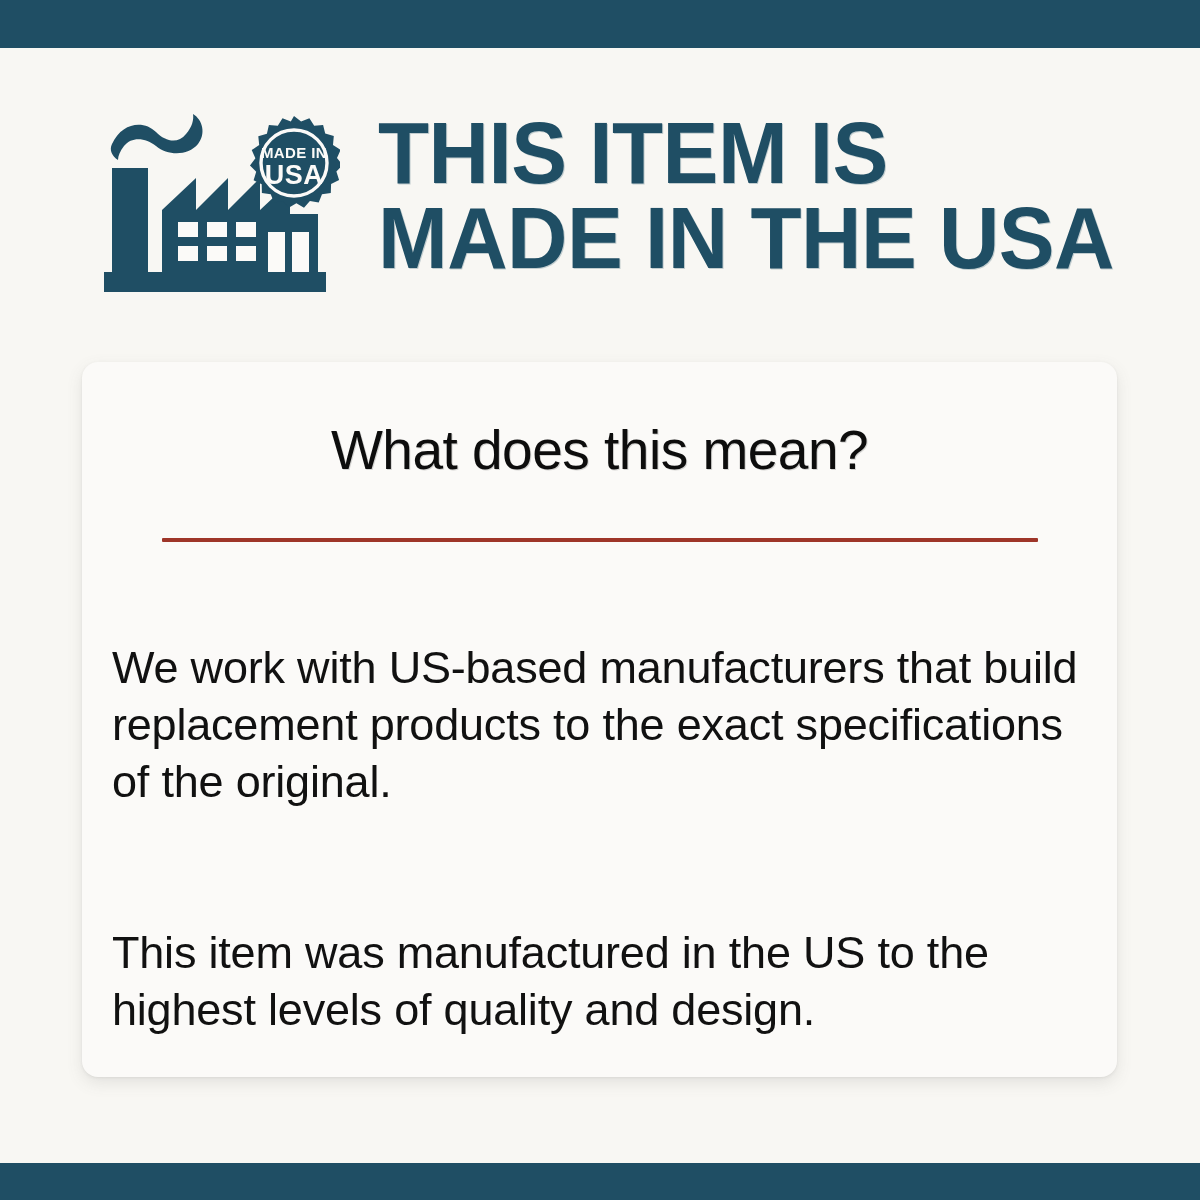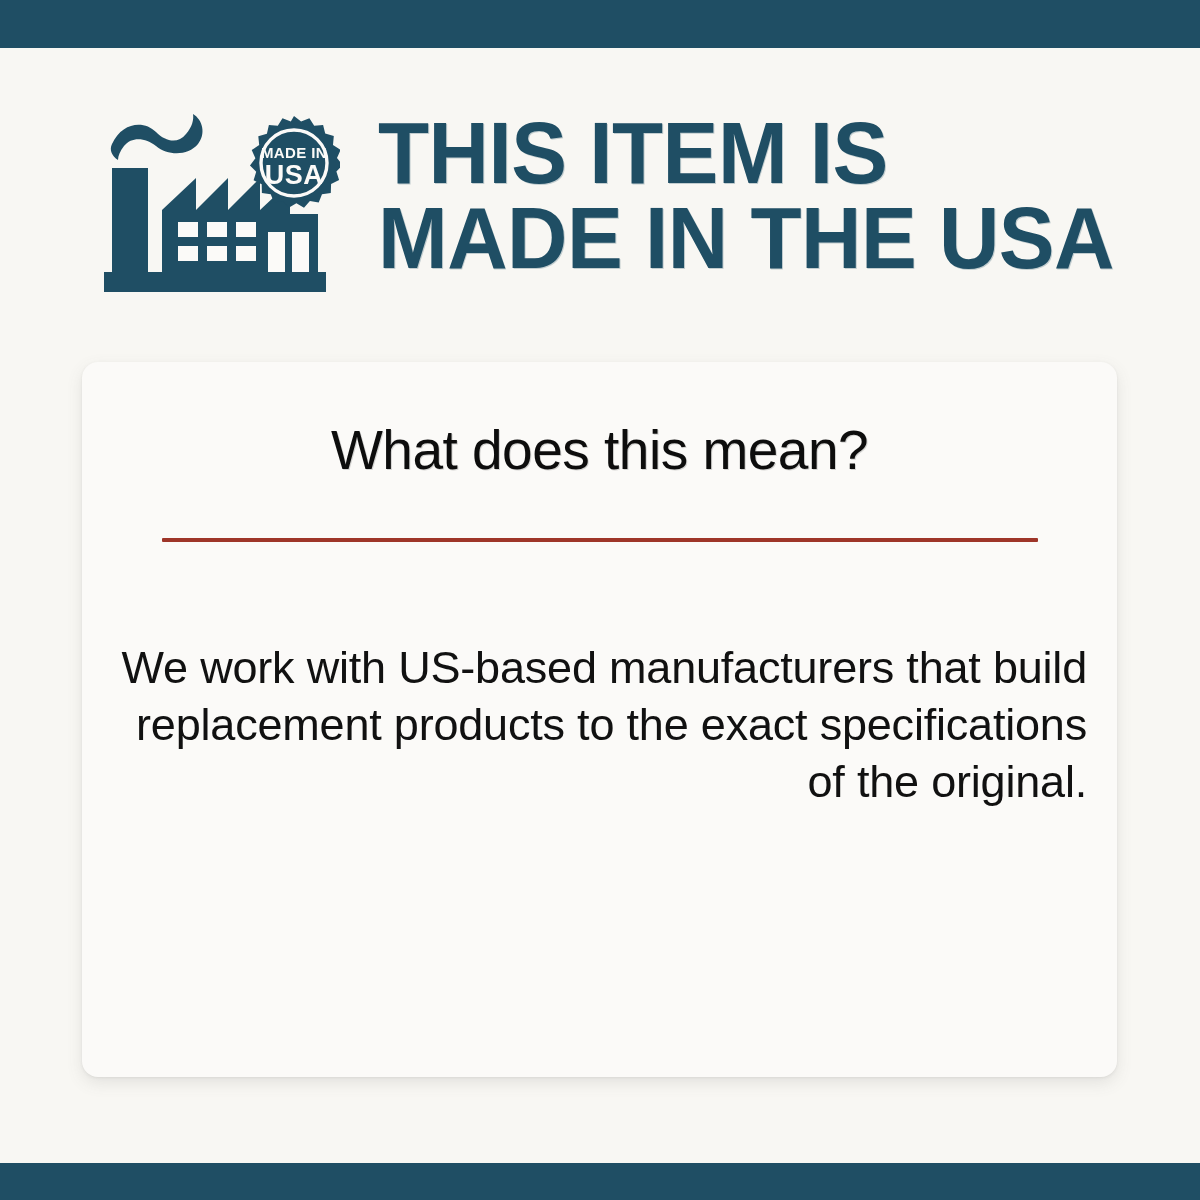--- a/index.html
+++ b/index.html
@@ -115,21 +115,21 @@
     width: 876px;
     height: 4px;
     background: #9e3529;
     border-radius: 1px;
   }
 
   .body-text {
     position: absolute;
     left: 30px;
     width: 975px;
-    text-align: right;
+    text-align: left;
     color: #111111;
     font-family: "Liberation Sans Narrow", "Liberation Sans", sans-serif;
     font-size: 45px;
     line-height: 57px;
     letter-spacing: -0.2px;
   }
   .para-1 { top: 232px; }
   .para-2 { top: 517px; }
 </style>
 </head>
@@ -188,17 +188,18 @@
       <span class="l1">THIS ITEM IS</span>
       <span class="l2">MADE IN THE USA</span>
     </div>
 
   </div>
 
   <div class="card">
     <div class="card-title">What does this mean?</div>
     <div class="divider"></div>
     <p class="body-text para-1">We work with US-based manufacturers that build replacement products to the exact specifications of the original.</p>
+    <p class="body-text para-2">This item was manufactured in the US to the highest levels of quality and design.</p>
   </div>
 
   <div class="band band-bottom"></div>
 
 </div>
 
 </body></html>

